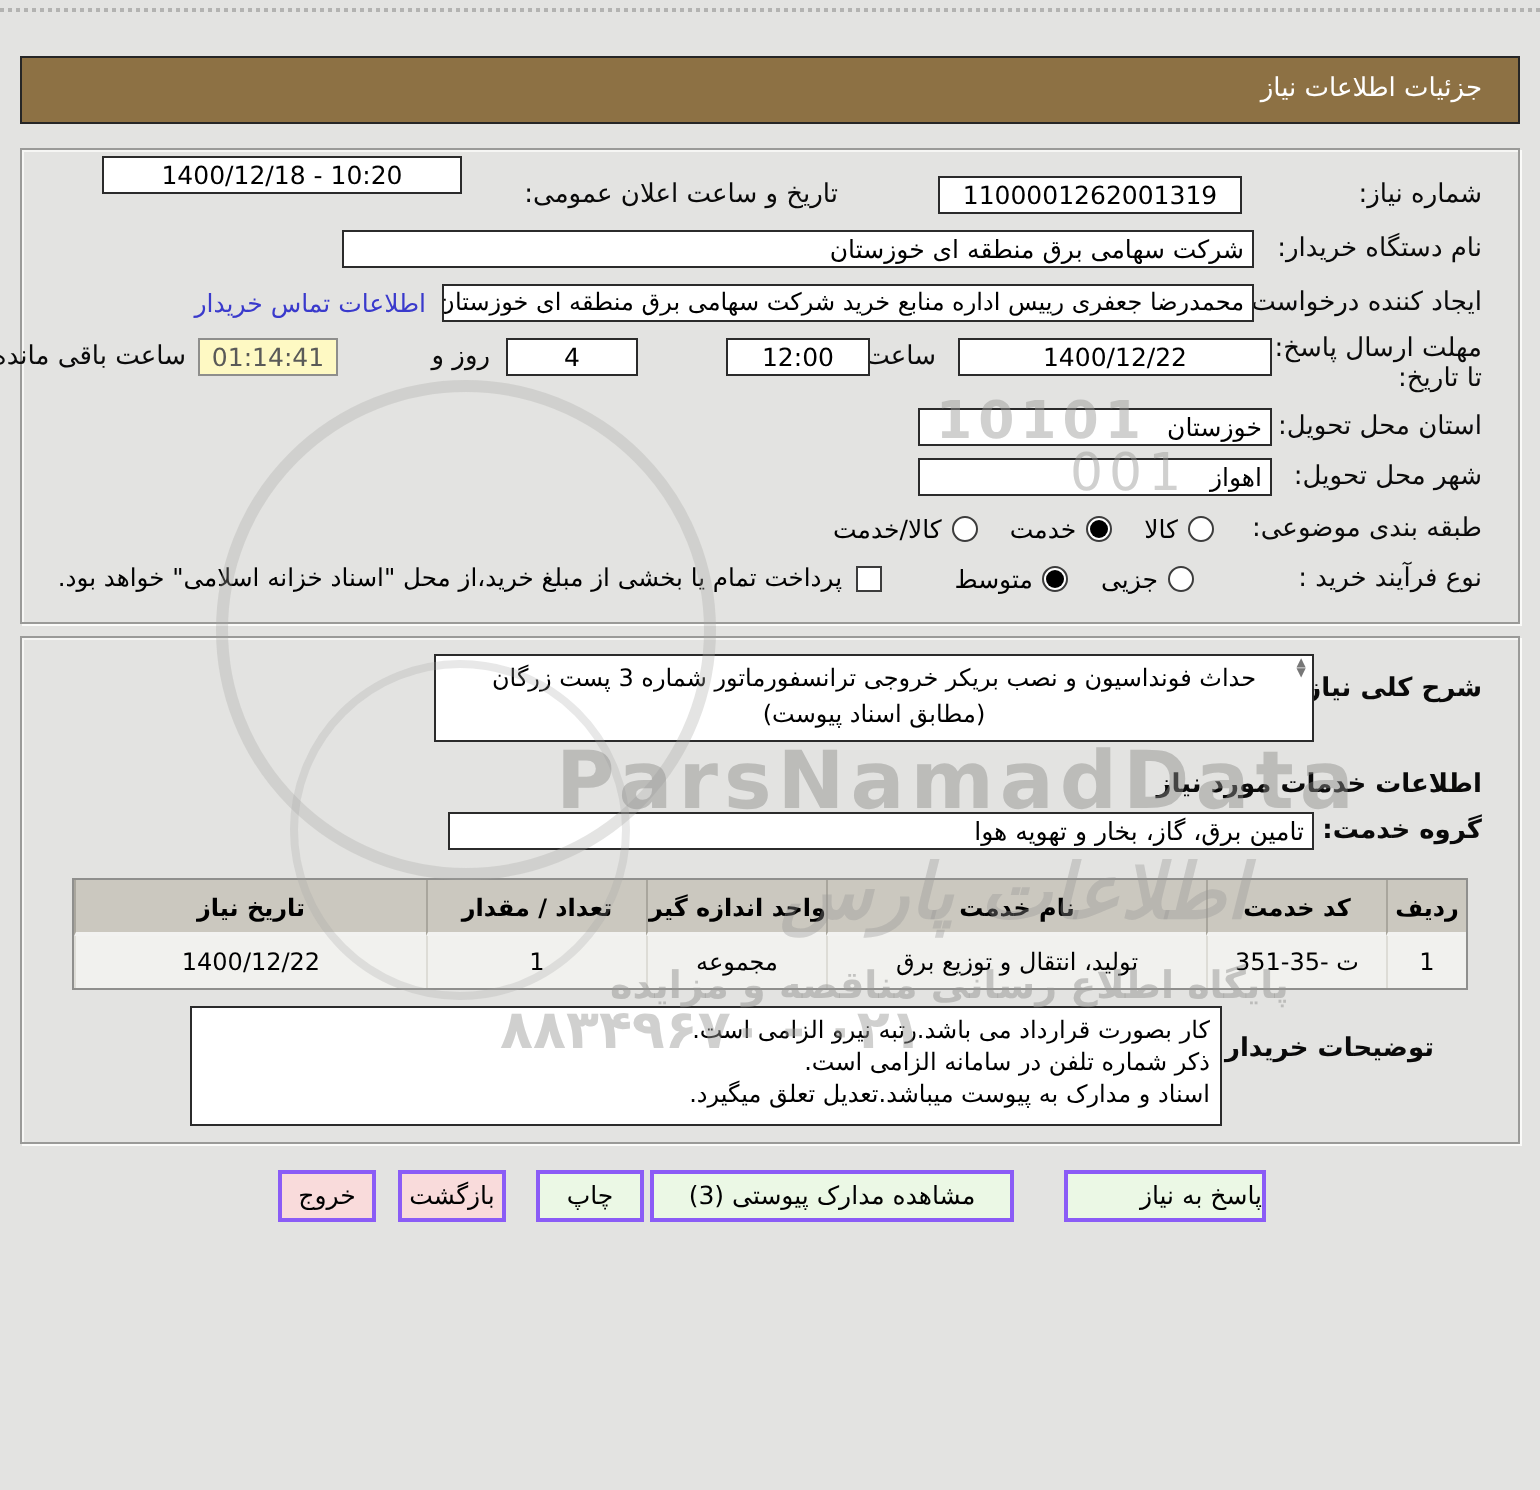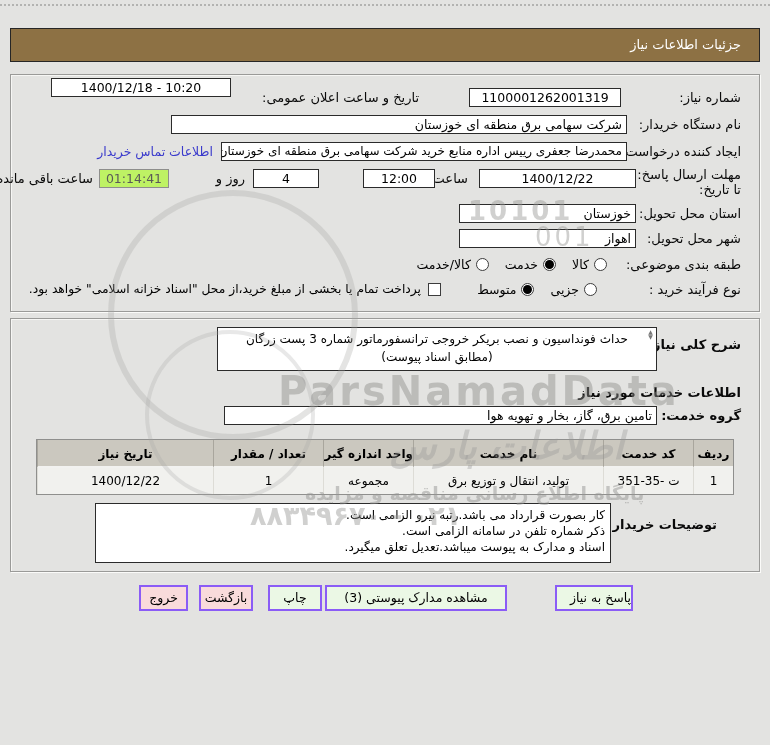--- a/index.html
+++ b/index.html
@@ -14,21 +14,21 @@
   .box1 { top:74px; height:238px; }
   .box2 { top:318px; height:254px; }
   .lbl { position:absolute; font-size:13px; color:#0a0a0a; white-space:nowrap; }
   .b { font-weight:bold; }
   .inp { position:absolute; background:#fff; border:1px solid #2b2b2b; height:19px; font-size:12.5px;
          line-height:17px; padding:0 4px; white-space:nowrap; overflow:hidden; }
   .center { text-align:center; }
   .ltr { direction:ltr; }
   .wrap { white-space:normal; line-height:15px; }
   .link { position:absolute; color:#3a3acc; font-size:12.5px; white-space:nowrap; cursor:pointer; }
-  .count { background:#bef264; border:1px solid #8e8e8c; color:#5a5a58; }
+  .count { background:#fef9c3; border:1px solid #8e8e8c; color:#5a5a58; }
   .rgroup { position:absolute; display:flex; align-items:center; gap:16px; height:16px; }
   .ritem { display:flex; align-items:center; gap:5px; font-size:12.5px; white-space:nowrap; }
   .radio { width:13px; height:13px; min-width:13px; border:1px solid #3c3c3c; border-radius:50%; background:#fff; position:relative; }
   .radio.on::after { content:""; position:absolute; inset:1px; background:#000; border-radius:50%; }
   .checkbox { width:13px; height:13px; min-width:13px; border:1px solid #3c3c3c; background:#fff; }
   .tarea { position:absolute; background:#fff; border:1px solid #2b2b2b; font-size:12px; line-height:18px;
            text-align:center; padding-top:2px; }
   .spinner { position:absolute; top:1px; right:1px; width:9px; font-size:6px; line-height:5px;
              color:#777; text-align:center; }
   .tbl { position:absolute; right:25px; left:25px; top:120px; border:1px solid #8f8f8d; direction:rtl; }
@@ -156,21 +156,21 @@
     </div>
 
     <div class="lbl b" style="right:42px; top:198px;">توضیحات خریدار:</div>
     <div class="notes" style="right:148px; top:184px; width:516px; height:60px;">
       <div>کار بصورت قرارداد می باشد.رتبه نیرو الزامی است.</div>
       <div>ذکر شماره تلفن در سامانه الزامی است.</div>
       <div>اسناد و مدارک به پیوست میباشد.تعدیل تعلق میگیرد.</div>
     </div>
   </div>
 
-  <div class="btn btn-green" style="right:137px; width:78px;padding-left:44px;">پاسخ به نیاز</div>
+  <div class="btn btn-green" style="right:137px; width:101px;padding-left:44px;">پاسخ به نیاز</div>
   <div class="btn btn-green" style="right:263px; width:182px;">مشاهده مدارک پیوستی (3)</div>
   <div class="btn btn-green" style="right:448px; width:54px;">چاپ</div>
   <div class="btn btn-pink" style="right:517px; width:54px;">بازگشت</div>
   <div class="btn btn-pink" style="right:582px; width:49px;">خروج</div>
 
   <div class="wm wm-circle"></div>
   <div class="wm wm-circle2"></div>
   <div class="wm wm-d1">10101</div>
   <div class="wm wm-d2">001</div>
   <div class="wm wm-latin">ParsNamadData</div>

